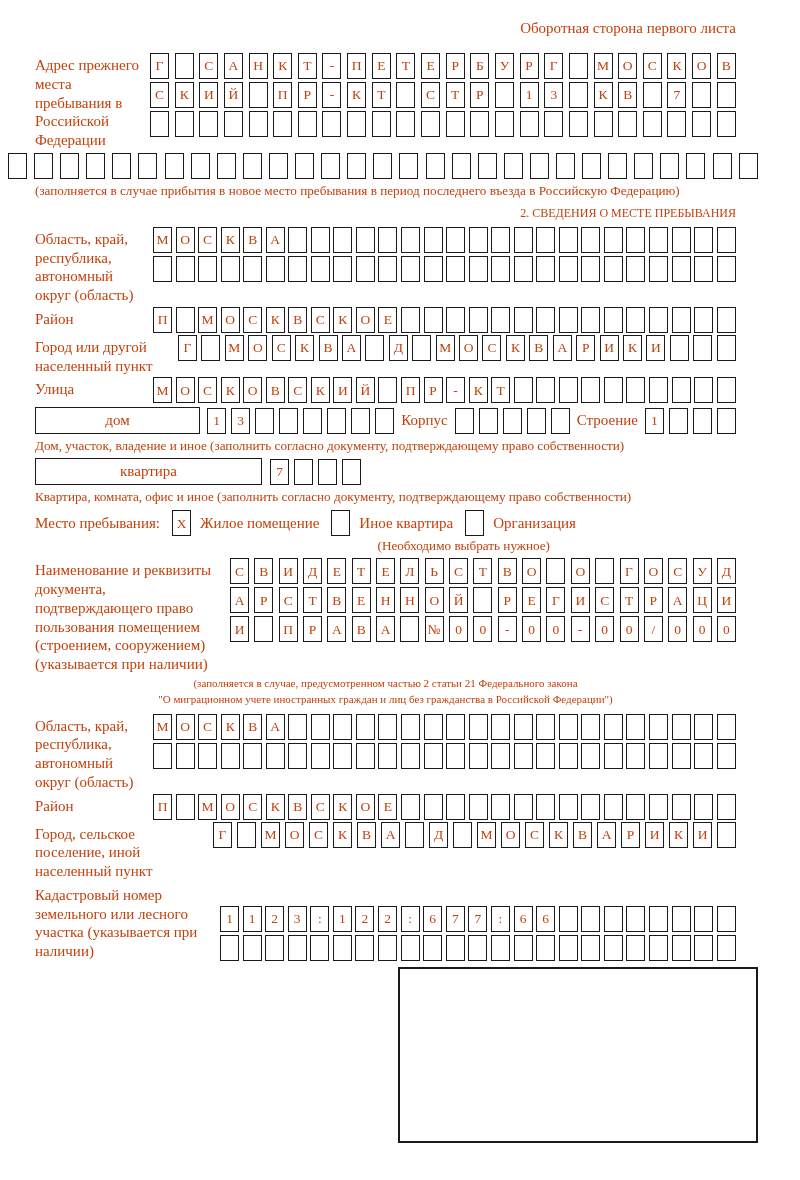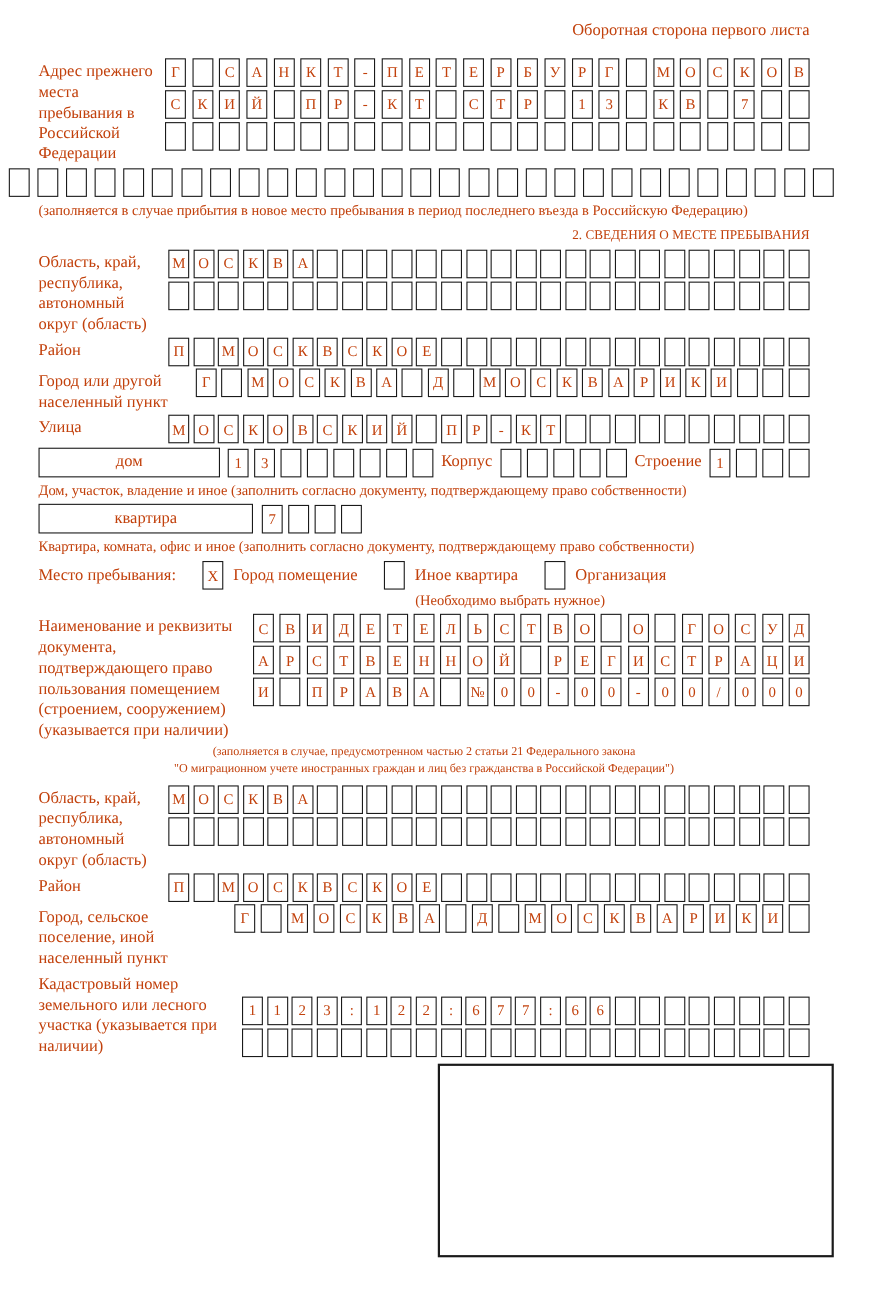--- a/index.html
+++ b/index.html
@@ -28,21 +28,21 @@
   .fullrow{width:750px;margin:3px 0 0 -27px;}
   .cap{font-size:13.2px;margin:4px 0 3px;}
   .cap.center{text-align:left;}
   .sec-title{text-align:right;font-weight:normal;font-size:12px;margin:7px 0 6px;}
   .inline-row{display:flex;align-items:center;width:100%;justify-content:space-between;margin:4px 0 2px;}
   .label-box{border:1.5px solid #1a1a1a;height:27px;box-sizing:border-box;
     display:flex;align-items:center;justify-content:center;font-size:15px;}
   .grp{display:flex;gap:5px;}
   .inline-lbl{font-size:15px;white-space:nowrap;}
   .apt-row{display:flex;align-items:center;gap:8px;margin:4px 0 2px;}
-  .stay-row{display:flex;align-items:center;gap:24px;margin:5px 0 2px;font-size:15px;}
+  .stay-row{display:flex;align-items:center;gap:12px;margin:5px 0 2px;font-size:15px;}
   .stay-opt{display:flex;align-items:center;gap:9px;}
   .stay-note{text-align:right;width:430px;margin:1px 0 4px 85px;font-size:13.2px;}
   .fact-cap{text-align:center;font-size:11px;line-height:1.45;margin:2px 0 6px;}
   .stamp-box{width:360px;height:176px;border:2px solid #1a1a1a;box-sizing:border-box;
     margin:6px 0 4px 363px;}
   .mt22{margin-top:23px;}
 </style>
 </head>
 <body>
 
@@ -354,35 +354,35 @@
     <div class="grp">
         <div class="cell">1</div>
         <div class="cell"></div>
         <div class="cell"></div>
         <div class="cell"></div>
       </div>
   </div>
   <div class="cap">Дом, участок, владение и иное (заполнить согласно документу, подтверждающему право собственности)</div>
 
   <div class="apt-row">
-    <div class="label-box" style="width:195px;">квартира</div>
+    <div class="label-box" style="width:227px;">квартира</div>
     <div class="grp">
         <div class="cell">7</div>
         <div class="cell"></div>
         <div class="cell"></div>
         <div class="cell"></div>
       </div>
   </div>
   <div class="cap">Квартира, комната, офис и иное (заполнить согласно документу, подтверждающему право собственности)</div>
 
   <div class="stay-row">
     <span>Место пребывания:</span>
     <span class="stay-opt">
       <span class="cell">X</span>
-      <span>Город помещение</span>
+      <span>Жилое помещение</span>
     </span>
     <span class="stay-opt">
       <span class="cell"></span>
       <span>Иное квартира</span>
     </span>
     <span class="stay-opt">
       <span class="cell"></span>
       <span>Организация</span>
     </span>
   </div>

